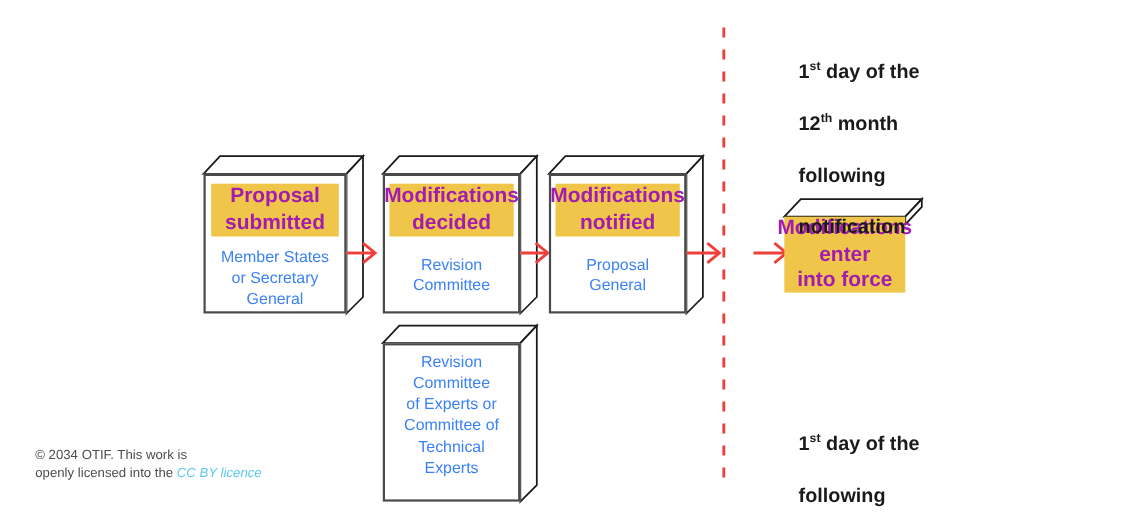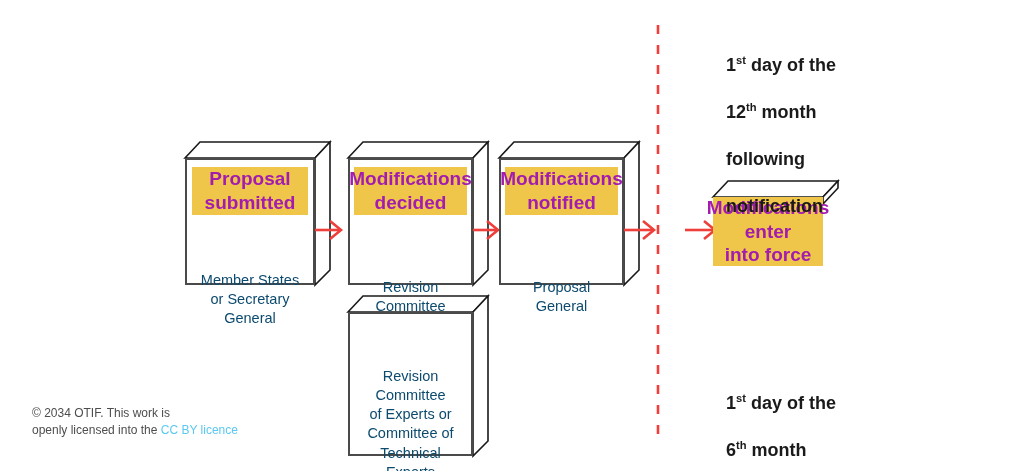--- a/index.html
+++ b/index.html
@@ -53,23 +53,22 @@
   }
 
   .box-sub {
     position: absolute;
     display: flex;
     align-items: flex-start;
     justify-content: center;
     text-align: center;
     font-size: 14.5px;
     line-height: 1.32;
-    color: #0c4a6e;
+    color: #3b82f6;
     box-sizing: border-box;
-    margin-top: 46px;
   }
 
   
   .note {
     position: absolute;
     font-size: 18px;
     font-weight: 600;
     line-height: 1.3;
     color: #1a1a1a;
     white-space: pre-line;
@@ -86,20 +85,21 @@
     left: 32px;
     top: 405px;
     font-size: 12px;
     line-height: 1.45;
     color: #4d4d4d;
     width: 260px;
   }
   .footer a, .footer .lic {
     color: #5bc8f0;
     text-decoration: none;
+    font-style: italic;
   }
 </style>
 </head>
 <body>
 
 <div id="stage">
 
   <svg class="layer" viewBox="0 0 1024 471">
 
     <polygon points="185,158 200,142 330,142 315,158" fill="#ffffff" stroke="#1a1a1a" stroke-width="1.6" stroke-linejoin="miter"></polygon>
@@ -171,21 +171,20 @@
 
   <div class="note" style="left:726px; top:31px; width:130px;">
     <div><span>1</span><sup>st</sup><span> day of the</span></div>
     <div><span>12</span><sup>th</sup><span> month</span></div>
     <div>following</div>
     <div>notification</div>
   </div>
 
   <div class="note" style="left:726px; top:369px; width:130px;">
     <div><span>1</span><sup>st</sup><span> day of the</span></div>
-    <div><span>6</span><sup>th</sup><span> month</span></div>
     <div>following</div>
     
   </div>
 
   <div class="footer">
     <div>© 2034 OTIF. This work is</div>
     <div><span>openly licensed into the </span><span class="lic">CC BY licence</span></div>
   </div>
 
 </div>

